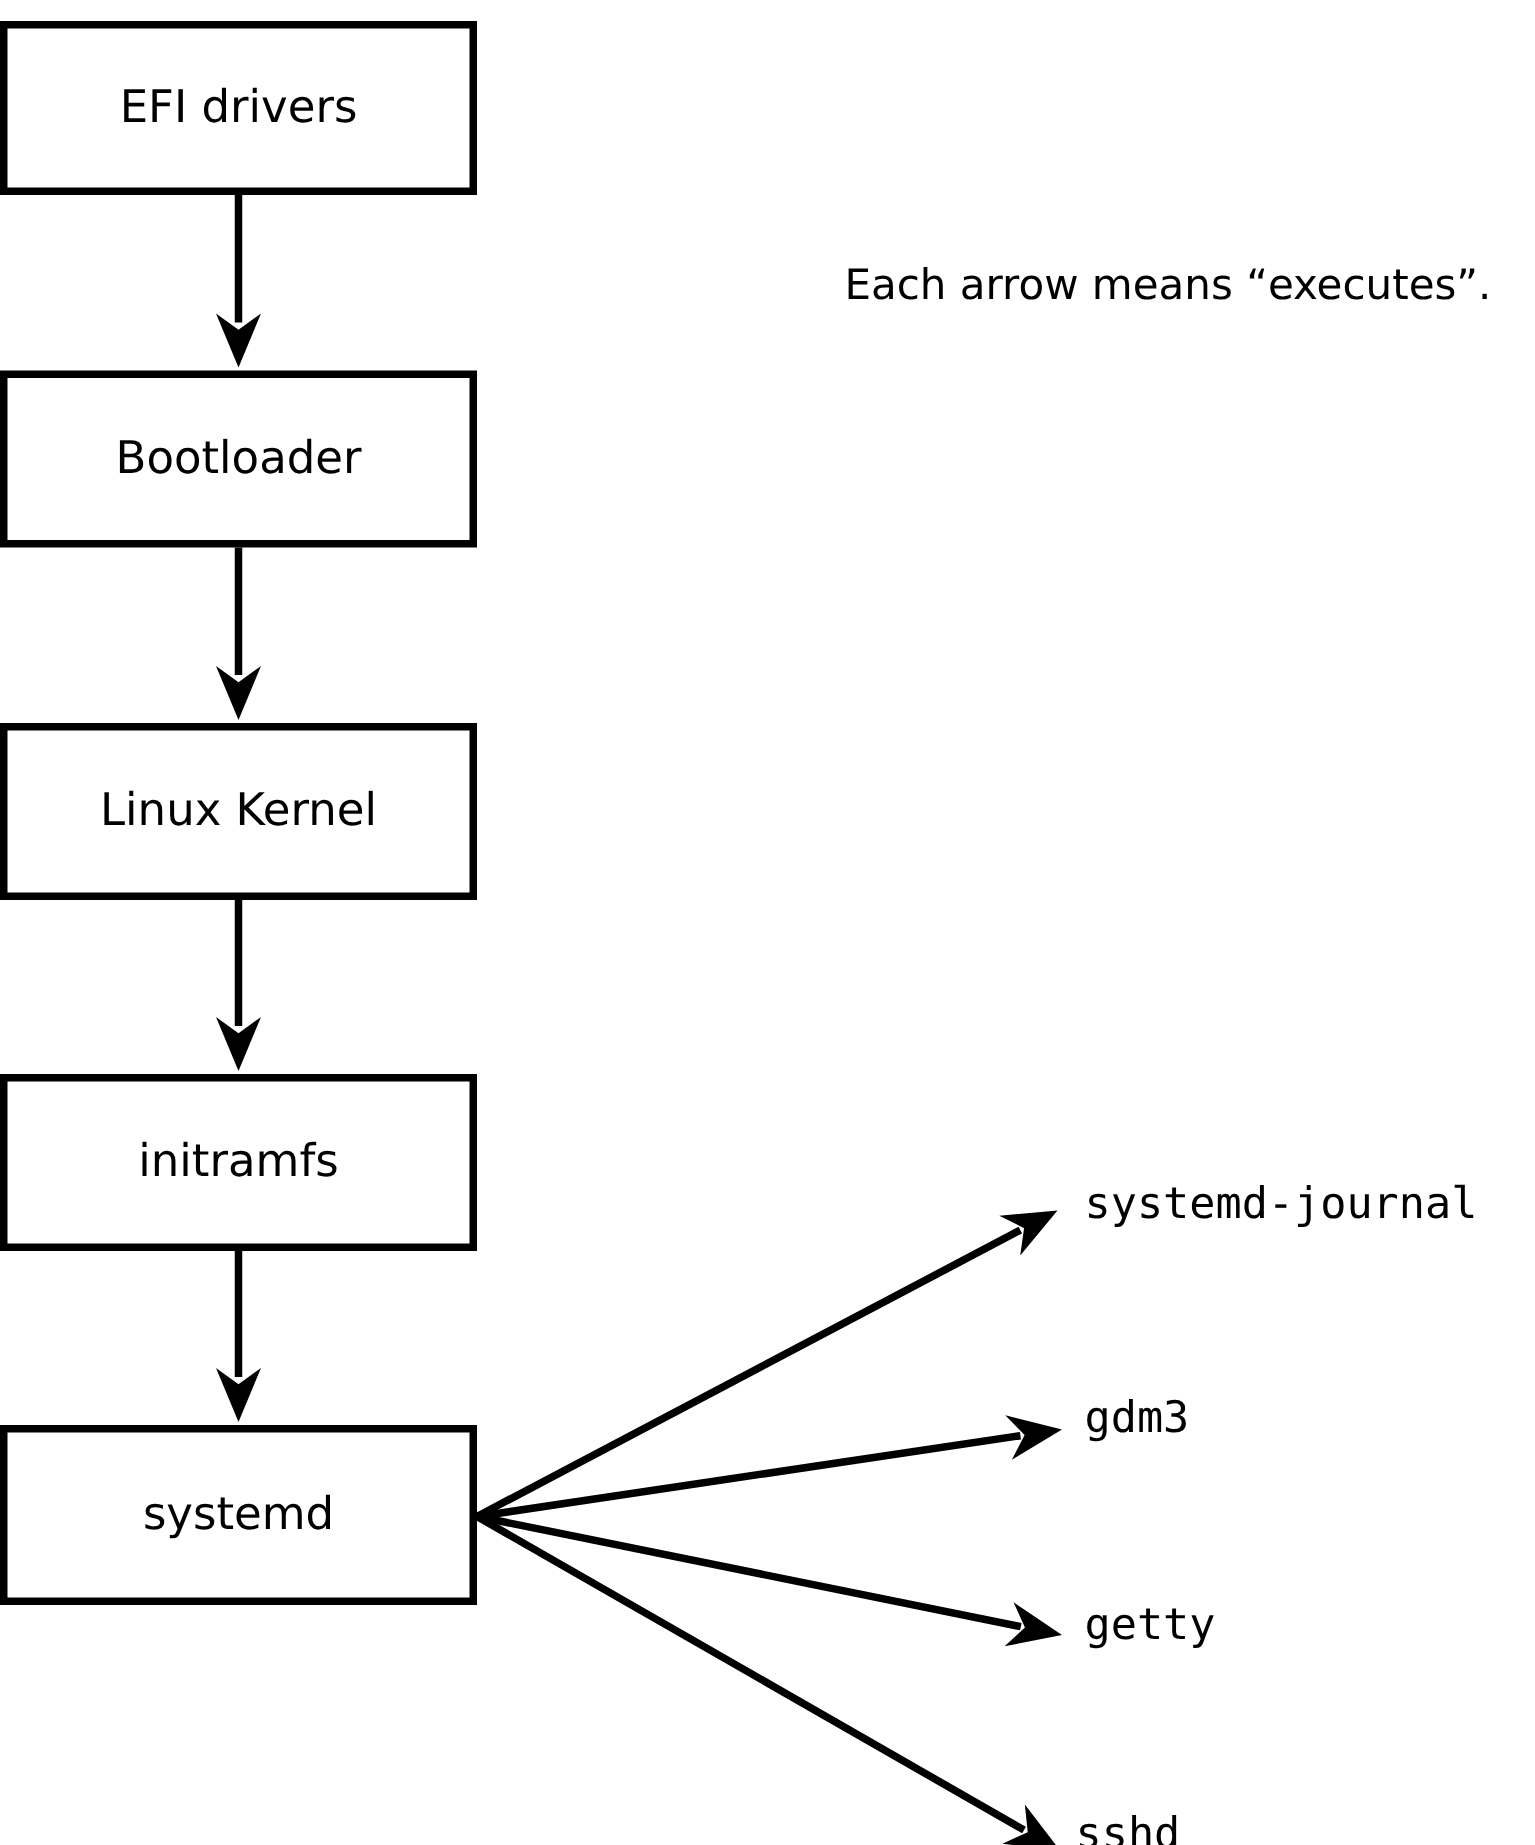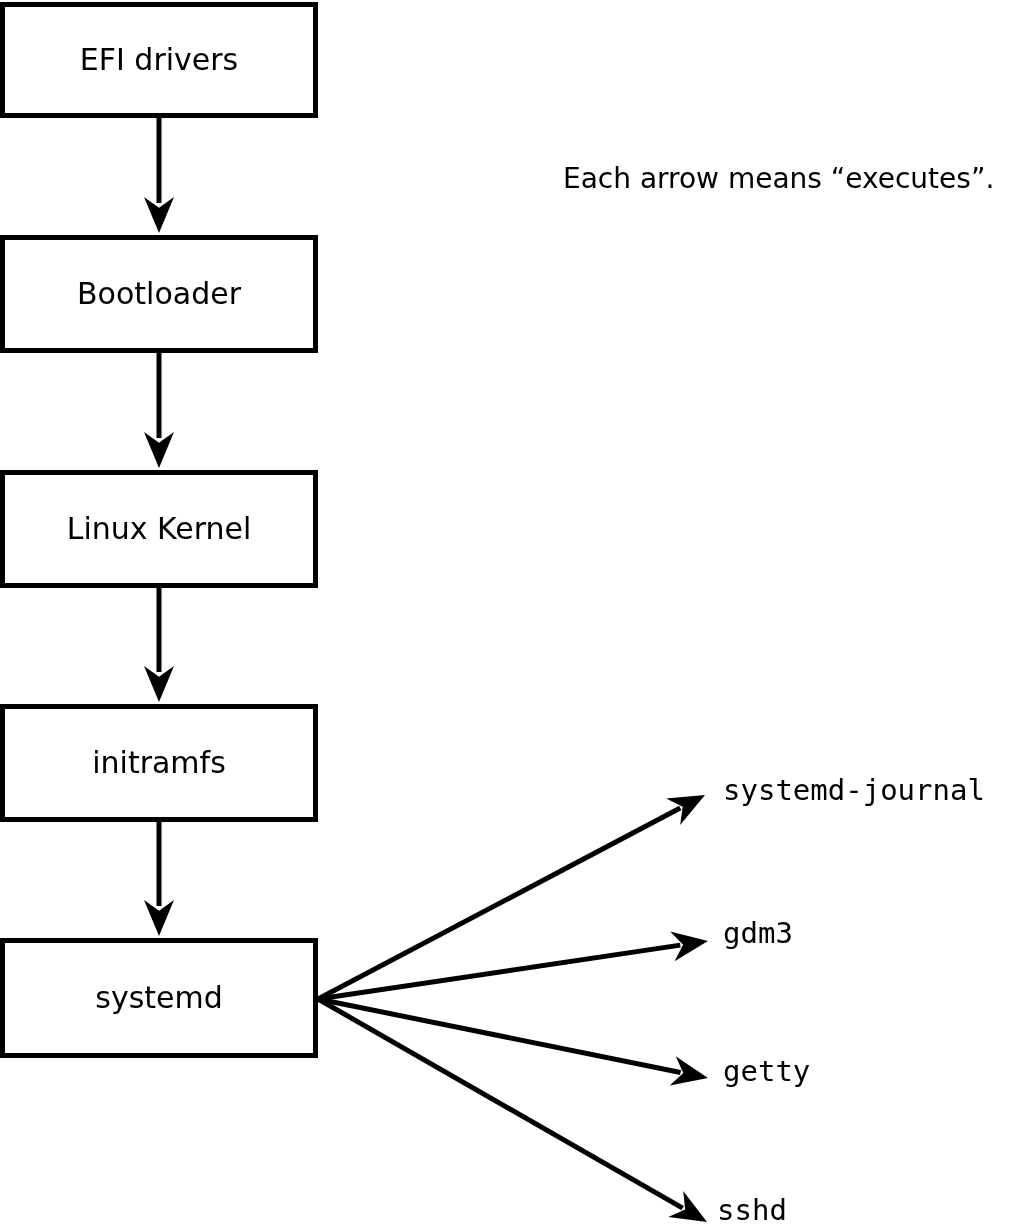--- a/index.html
+++ b/index.html
@@ -11,21 +11,21 @@
   body {
     width: 1023px;
     height: 1230px;
     position: relative;
     overflow: hidden;
     font-family: "DejaVu Sans", sans-serif;
   }
   #diagram-root {
     position: absolute;
     left: 0;
-    top: 0;
+    top: 12px;
     width: 1023px;
     height: 1000px;
   }
   svg#diagram-canvas {
     position: absolute;
     left: 0;
     top: 0;
     width: 1023px;
     height: 1230px;
     display: block;

